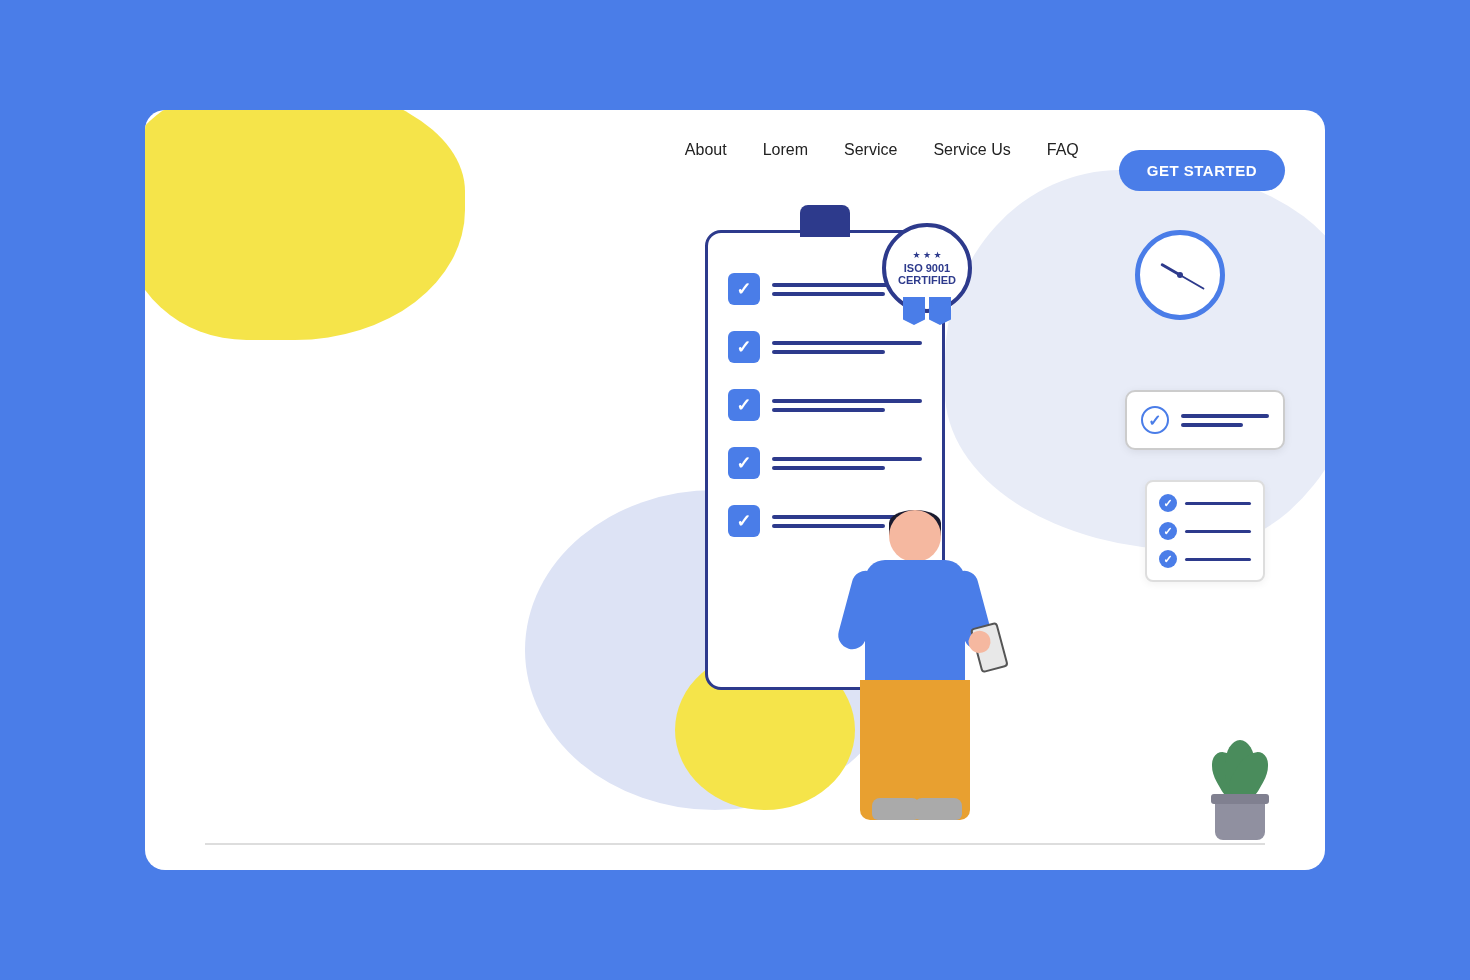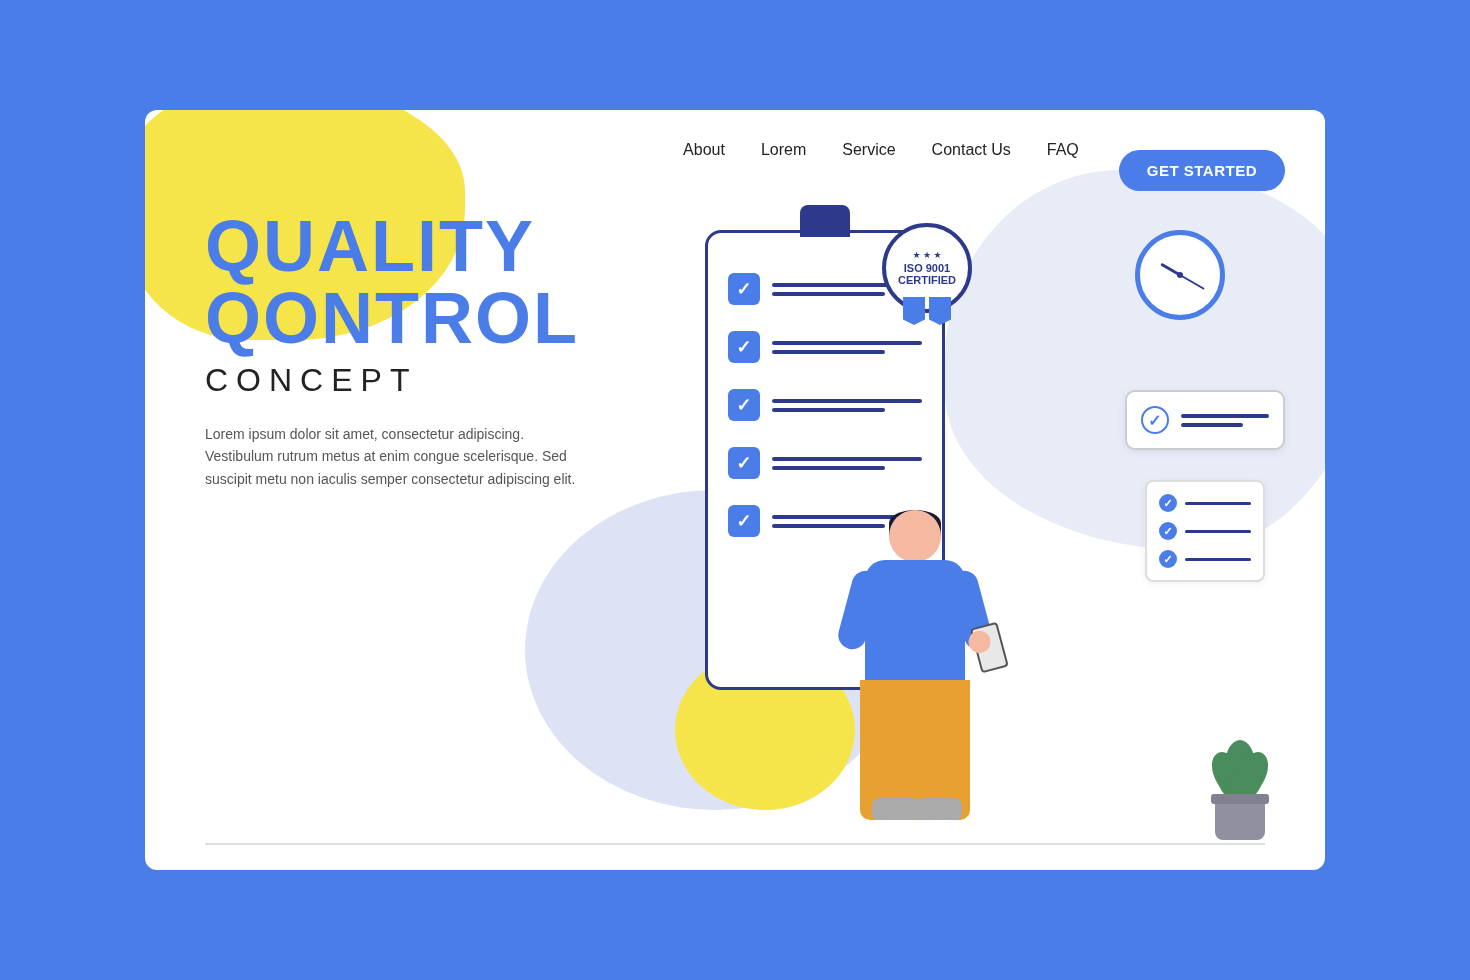--- a/index.html
+++ b/index.html
@@ -10,21 +10,21 @@
       display: flex;
       align-items: center;
       justify-content: center;
       font-family: Arial, sans-serif;
       overflow: hidden;
     }
     .page-container {
       width: 1180px;
       height: 760px;
       background: #fff;
-      border-radius: 12px;
+      border-radius: 20px;
       position: relative;
       overflow: hidden;
     }
     
     .blob-yellow-top {
       position: absolute;
       top: -30px;
       left: -20px;
       width: 340px;
       height: 260px;
@@ -584,32 +584,26 @@
   <div class="blob-yellow-top"></div>
   <div class="blob-light-right"></div>
   <div class="blob-light-center"></div>
   <div class="blob-yellow-bottom"></div>
 
   <nav>
     <div class="nav-links">
       <a class="nav-link">About</a>
       <a class="nav-link">Lorem</a>
       <a class="nav-link">Service</a>
-      <a class="nav-link">Contact Us</a>
+      <a class="nav-link">Service Us</a>
       <a class="nav-link">FAQ</a>
     </div>
     <button class="btn-get-started">GET STARTED</button>
   </nav>
 
-  <div class="left-content">
-    <div class="title-quality">QUALITY</div>
-    <div class="title-qontrol">QONTROL</div>
-    <div class="title-concept">CONCEPT</div>
-    <p class="body-text">Lorem ipsum dolor sit amet, consectetur adipiscing. Vestibulum rutrum metus at enim congue scelerisque. Sed suscipit metu non iaculis semper consectetur adipiscing elit.</p>
-  </div>
 
   <div class="illustration">
 
     <div class="clipboard">
       <div class="clipboard-top"></div>
       <div class="clipboard-clip"></div>
 
       <div class="iso-badge">
         <div class="iso-circle">
           <div class="iso-stars">★ ★ ★</div>

